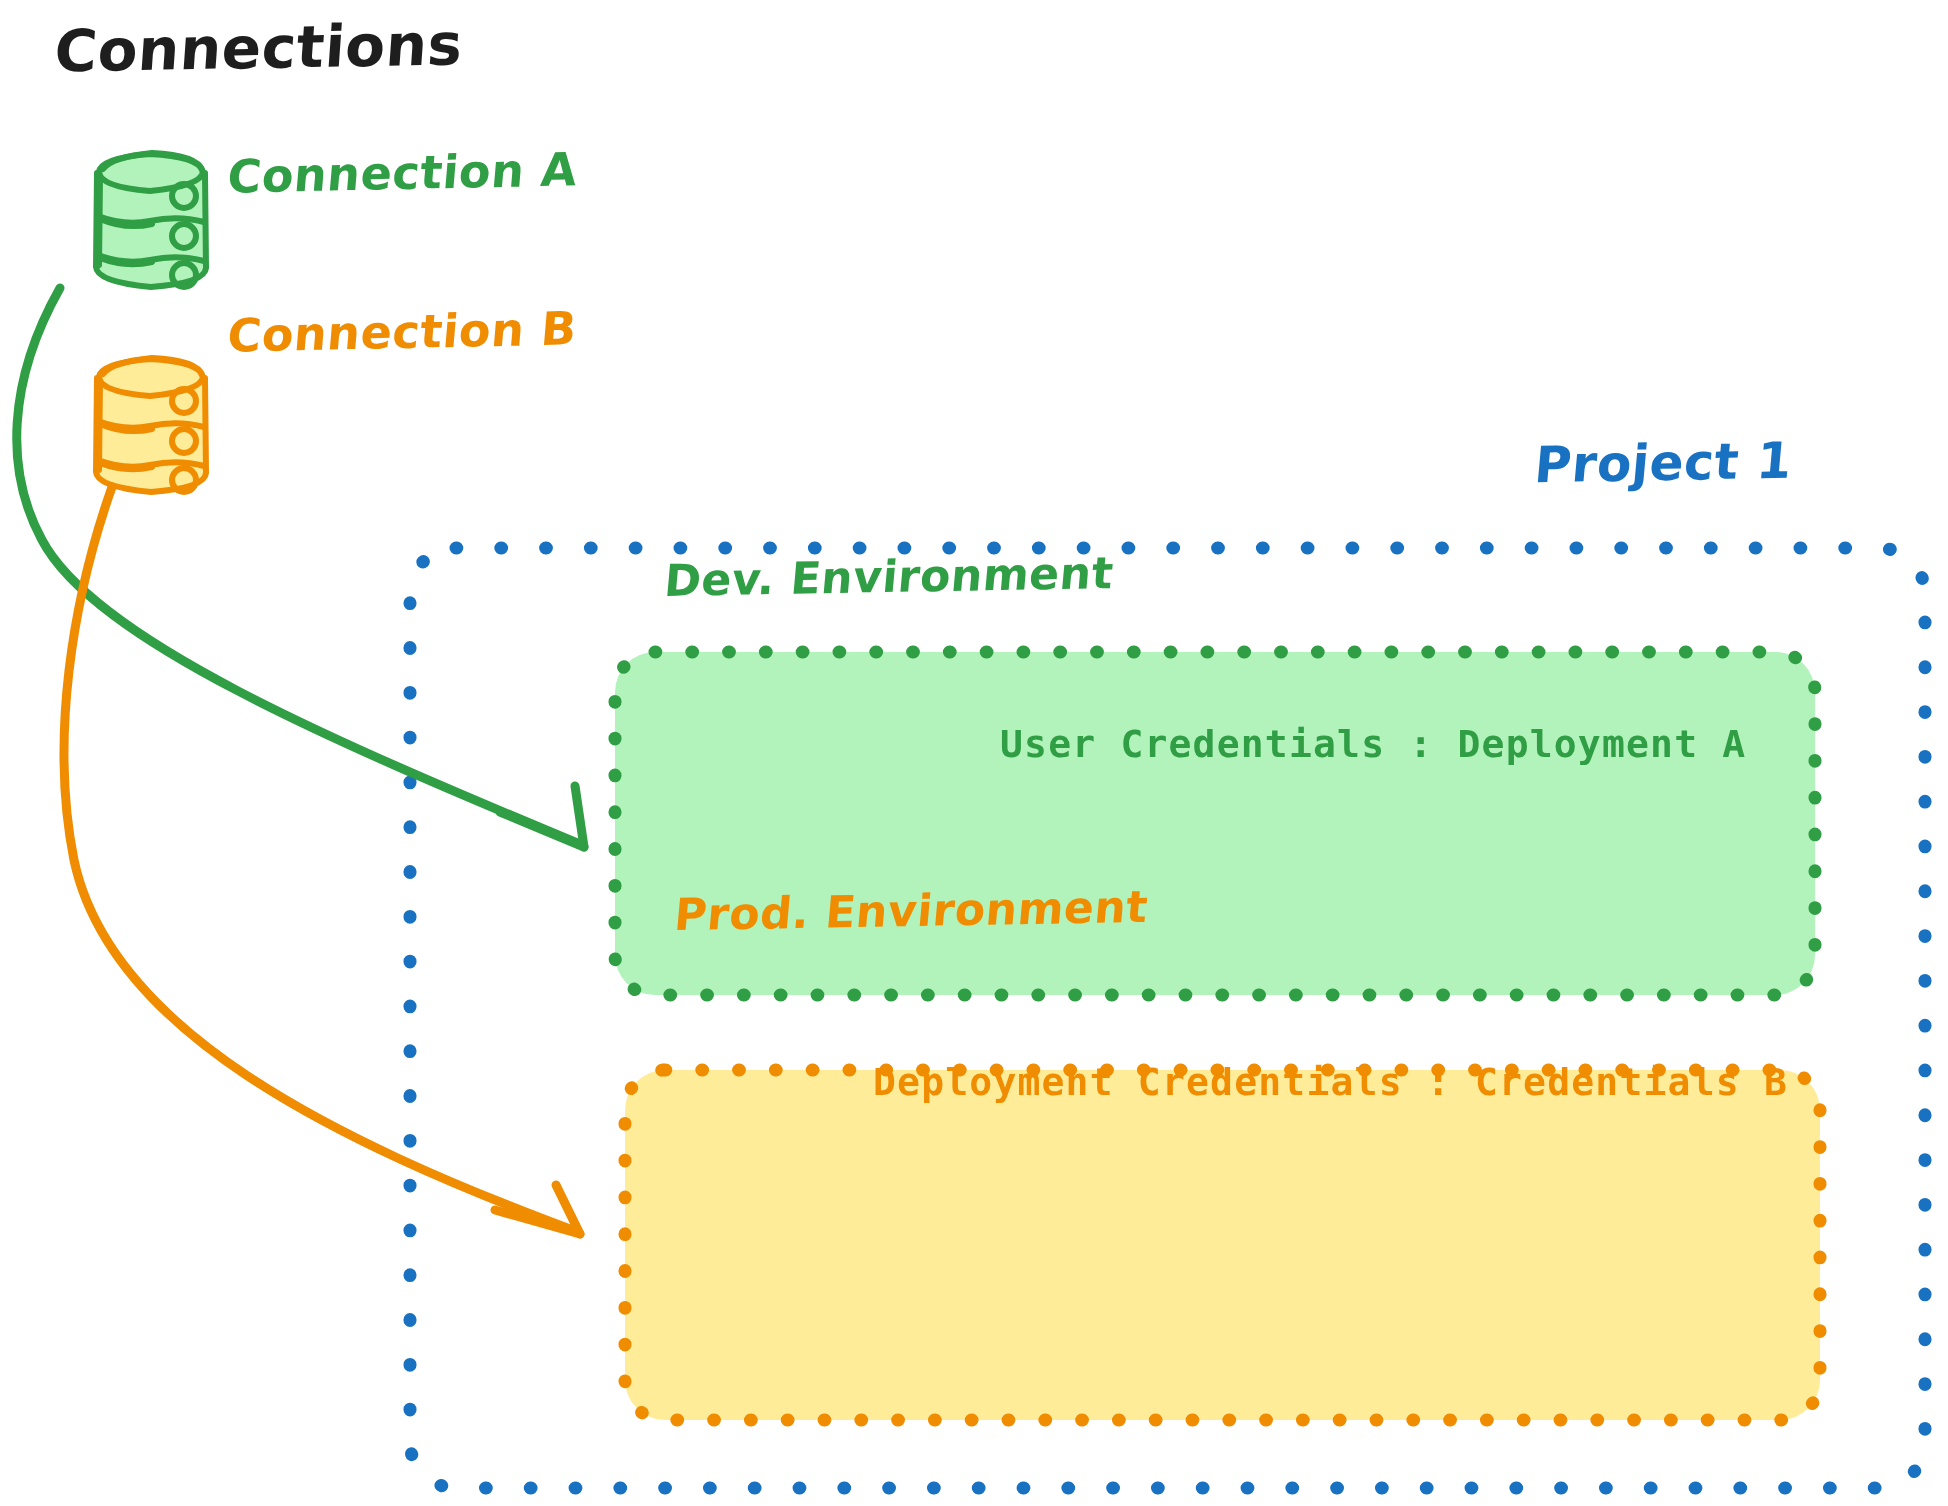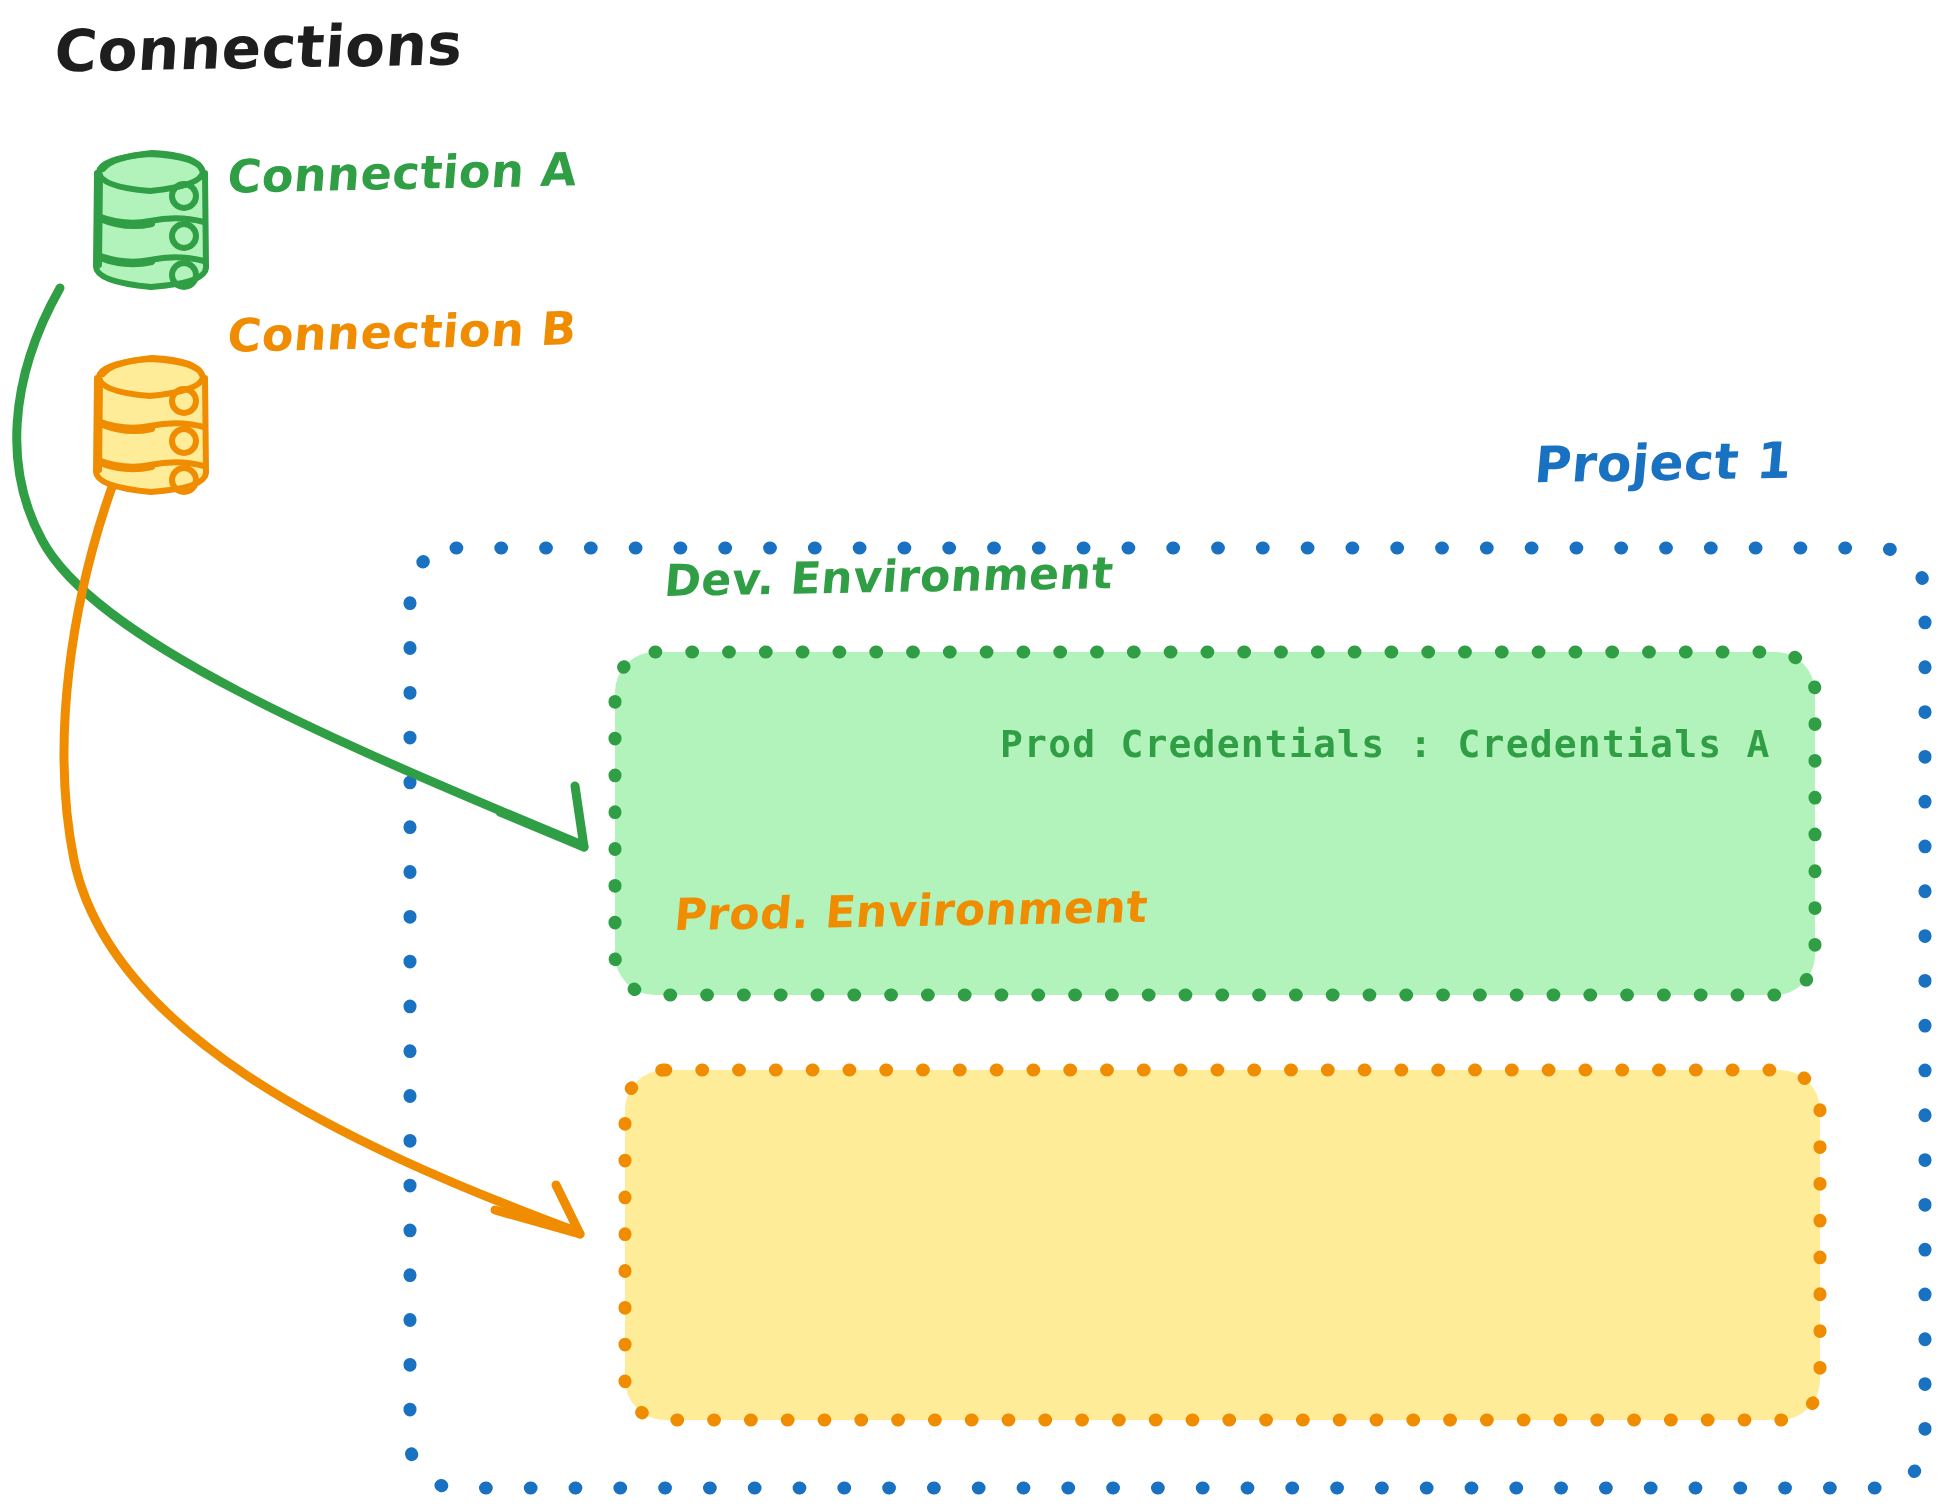--- a/index.html
+++ b/index.html
@@ -175,19 +175,20 @@
     <div class="hand" id="title-connections">Connections</div>
 
     <div class="hand" id="label-connection-a">Connection A</div>
 
     <div class="hand" id="label-connection-b">Connection B</div>
 
     <div class="hand" id="label-project-1">Project 1</div>
 
     <div class="hand" id="label-dev-env">Dev. Environment</div>
 
-    <div class="mono" id="text-dev-credentials">Prod Credentials : Credentials A</div>
+    <div class="mono" id="text-dev-credentials">User Credentials : Deployment A</div>
 
     <div class="hand" id="label-prod-env">Prod. Environment</div>
 
+    <div class="mono" id="text-prod-credentials">Deployment Credentials : Credentials B</div>
   </div>
 
 </div>
 
 </body></html>

